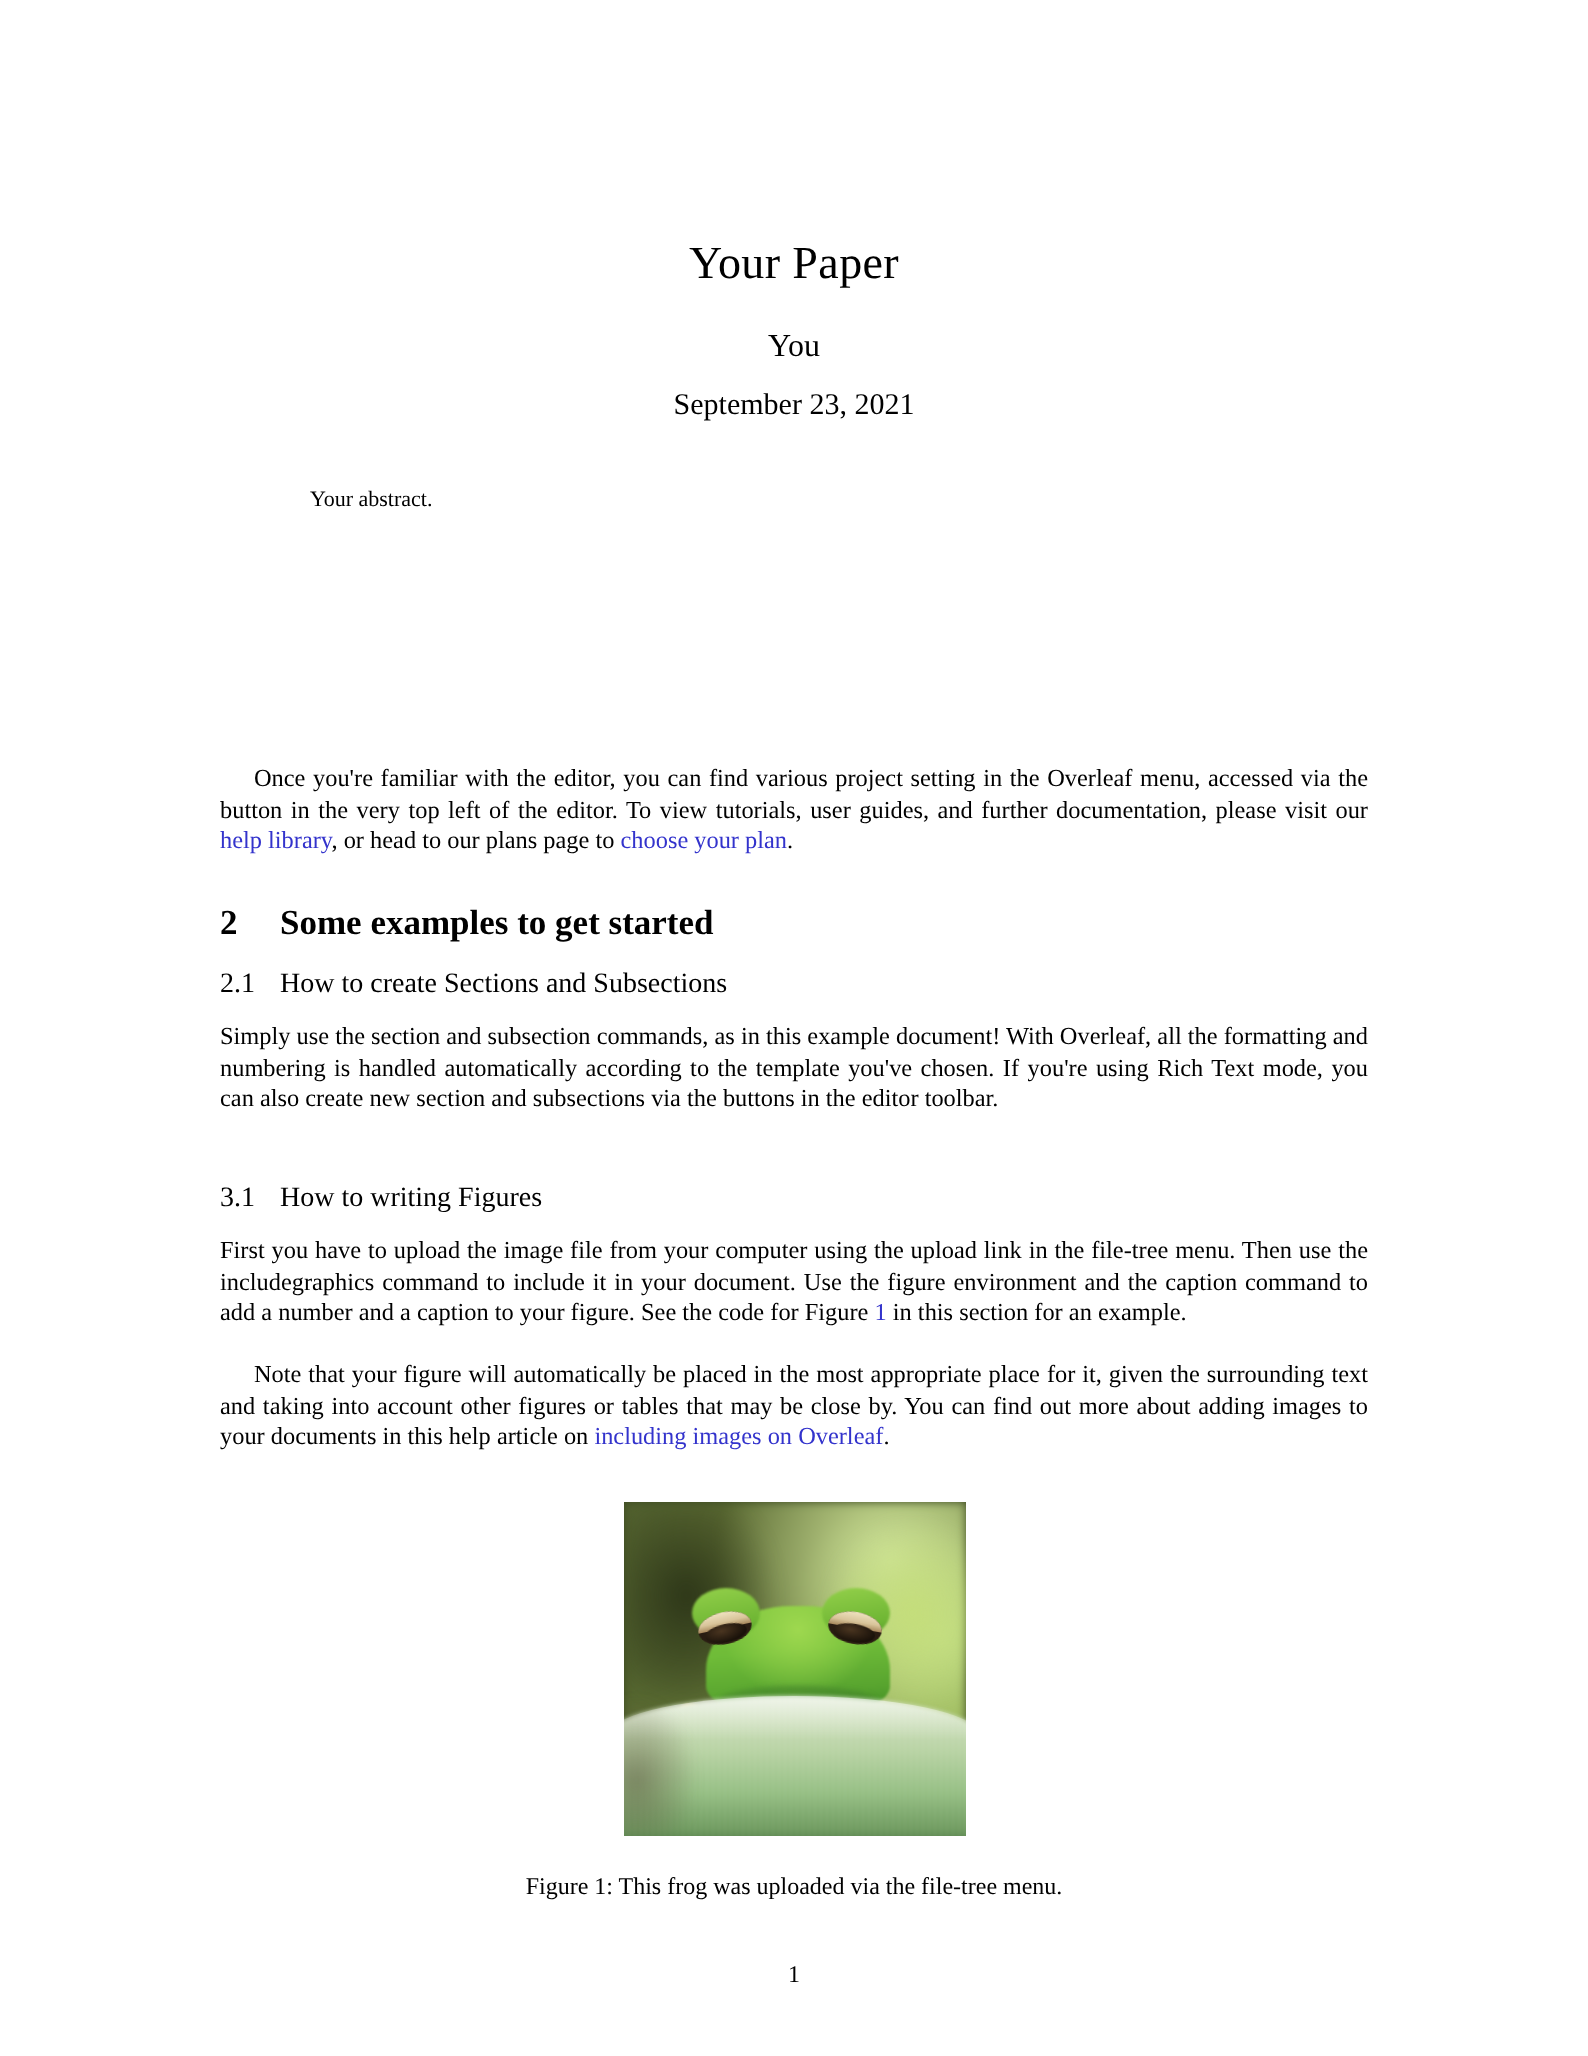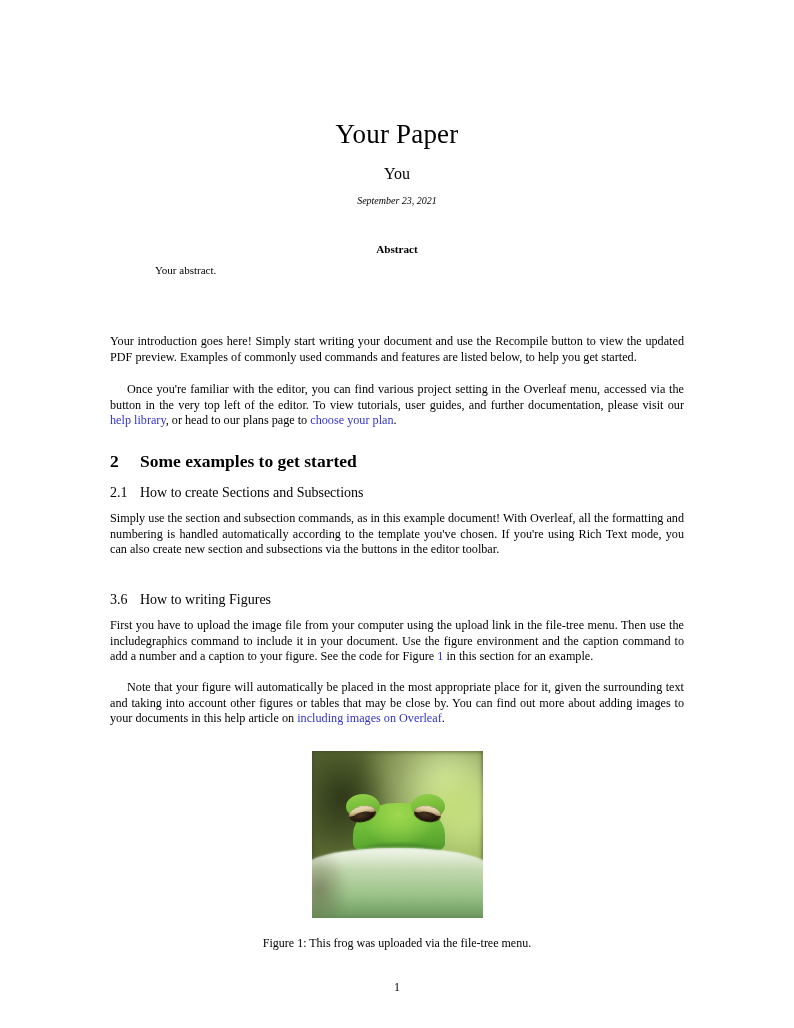--- a/index.html
+++ b/index.html
@@ -27,34 +27,33 @@
   .col {
     position: absolute;
     left: 110px;
     width: 574px;
   }
 
   
   .title {
     top: 118px;
     text-align: center;
-    font-size: 27px;
+    font-size: 23px;
     line-height: 1.2;
     letter-spacing: 0.2px;
   }
   .author {
     top: 165px;
     text-align: center;
     font-size: 16px;
   }
   .date {
     top: 195px;
     text-align: center;
-    font-size: 10px;
-    font-style: italic;
+    font-size: 15px;
   }
 
   
   .abstract-wrap {
     top: 243px;
     left: 155px;
     width: 484px;
   }
   .abstract-head {
     text-align: center;
@@ -243,41 +242,39 @@
 </head>
 <body>
 
 <div class="page">
 
   <div class="col title">Your Paper</div>
   <div class="col author">You</div>
   <div class="col date">September 23, 2021</div>
 
   <div class="col abstract-wrap" style="left:155px;width:484px;">
-    <div class="abstract-head">Abstract</div>
     <div class="abstract-body">Your abstract.</div>
   </div>
 
 
-  <div class="col para" style="top:334px;"><span>Your introduction goes here! Simply start writing your document and use the Recompile button to view the updated PDF preview. Examples of commonly used commands and features are listed below, to help you get started.</span></div>
 
   <div class="col para indent" style="top:382px;"><span>Once you're familiar with the editor, you can find various project setting in the Overleaf menu, accessed via the button in the very top left of the editor. To view tutorials, user guides, and further documentation, please visit our </span><span class="link" style="color: rgb(51, 51, 204);">help library</span><span>, or head to our plans page to </span><span class="link" style="color: rgb(51, 51, 204);">choose your plan</span><span>.</span></div>
 
   <div class="col h1" style="top:451px;">
     <span class="num">2</span><span>Some examples to get started</span>
   </div>
 
   <div class="col h2" style="top:485px;">
     <span class="num">2.1</span><span>How to create Sections and Subsections</span>
   </div>
 
   <div class="col para" style="top:511px;font-family:Liberation Serif, serif;"><span>Simply use the section and subsection commands, as in this example document! With Overleaf, all the formatting and numbering is handled automatically according to the template you've chosen. If you're using Rich Text mode, you can also create new section and subsections via the buttons in the editor toolbar.</span></div>
 
   <div class="col h2" style="top:592px;">
-    <span class="num">3.6</span><span>How to writing Figures</span>
+    <span class="num">3.1</span><span>How to writing Figures</span>
   </div>
 
   <div class="col para" style="top:618px;"><span>First you have to upload the image file from your computer using the upload link in the file-tree menu. Then use the includegraphics command to include it in your document. Use the figure environment and the caption command to add a number and a caption to your figure. See the code for Figure </span><span class="link" style="color: rgb(51, 51, 204);">1</span><span> in this section for an example.</span></div>
 
   <div class="col para indent" style="top:680px;"><span>Note that your figure will automatically be placed in the most appropriate place for it, given the surrounding text and taking into account other figures or tables that may be close by. You can find out more about adding images to your documents in this help article on </span><span class="link" style="color: rgb(51, 51, 204);">including images on Overleaf</span><span>.</span></div>
 
   <div class="col figure">
     <div class="photo">
       <div class="bg-base"></div>
       <div class="bg-dark-left"></div>

